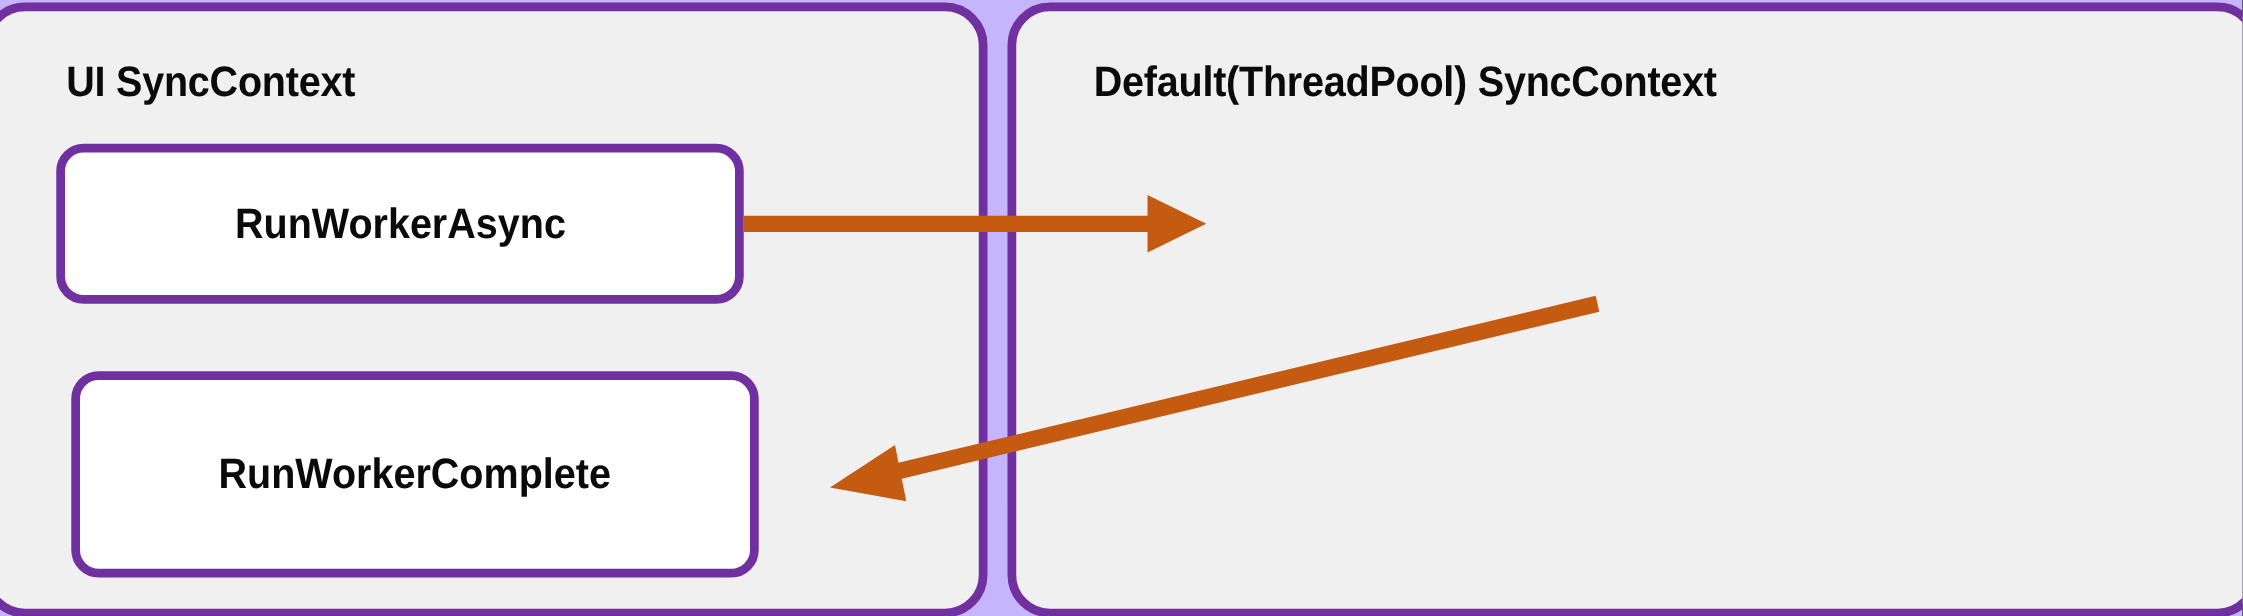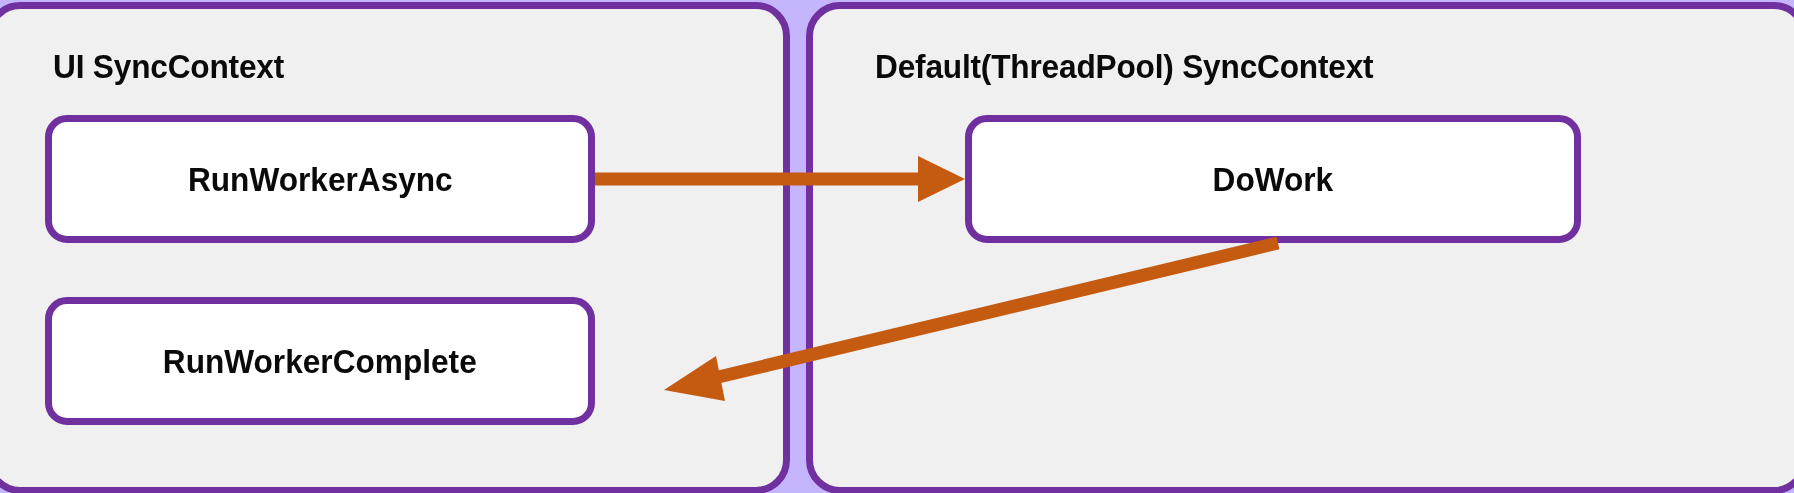--- a/index.html
+++ b/index.html
@@ -76,24 +76,24 @@
     transform: scaleX(0.93);
   }
 
   #box-runworkerasync {
     left: 45px;
     top: 115px;
     width: 550px;
     height: 128px;
   }
   #box-runworkercomplete {
-    left: 45px;
+    left: 57px;
     top: 297px;
     width: 550px;
-    height: 128px;
+    height: 165px;
   }
   #box-dowork {
     left: 965px;
     top: 115px;
     width: 616px;
     height: 128px;
   }
 
   
   #arrow-layer {
@@ -119,23 +119,20 @@
   </div>
 
   <div class="method-box" id="box-runworkerasync">
     <span class="method-label">RunWorkerAsync</span>
   </div>
 
   <div class="method-box" id="box-runworkercomplete">
     <span class="method-label">RunWorkerComplete</span>
   </div>
 
-  <div class="method-box" id="box-dowork">
-    <span class="method-label">DoWork</span>
-  </div>
 
   <svg id="arrow-layer" viewBox="0 0 1794 493">
 
     <g>
       <line x1="595" y1="179" x2="930" y2="179" stroke="#C55A11" stroke-width="13"></line>
       <polygon points="965,179 918,156 918,202" fill="#C55A11"></polygon>
     </g>
 
     <g>
       <line x1="1278" y1="243" x2="710" y2="379" stroke="#C55A11" stroke-width="13"></line>

